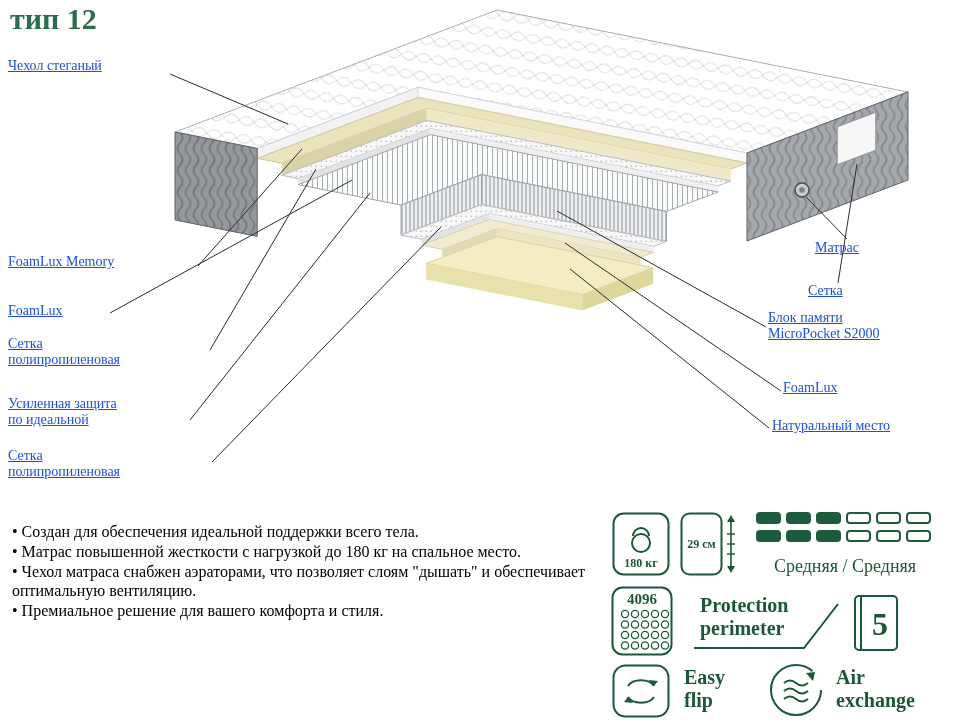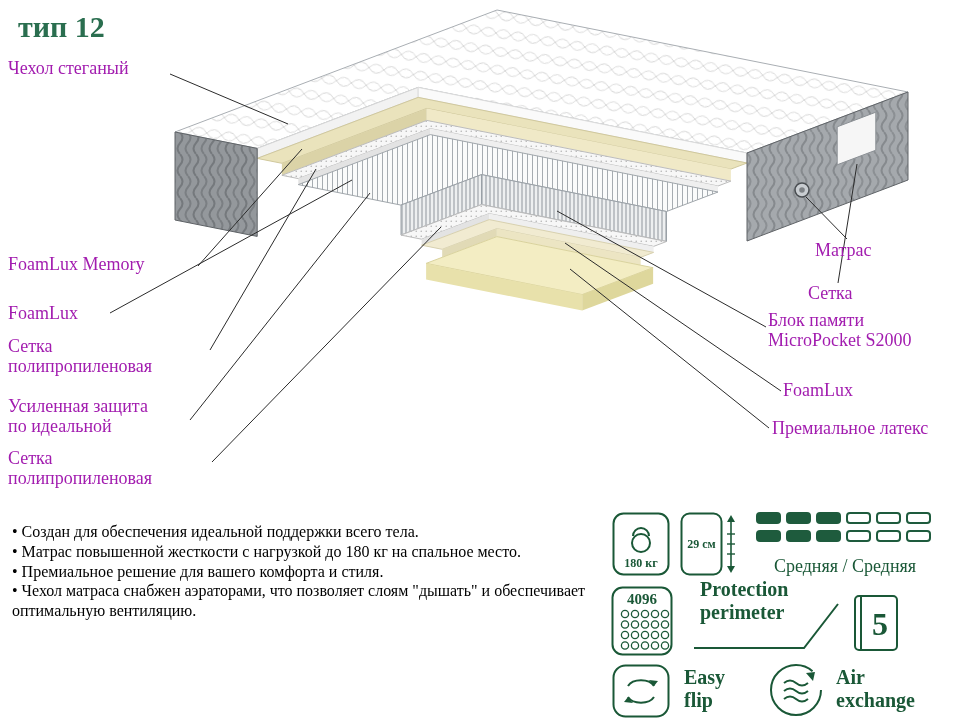--- a/index.html
+++ b/index.html
@@ -1,21 +1,21 @@
 <!DOCTYPE html>
 <html><head>
 <meta charset="utf-8">
 <style>
   html,body{margin:0;padding:0;background:#fff;}
   .page{position:relative;width:979px;height:722px;background:#ffffff;overflow:hidden;
         font-family:"Liberation Serif",serif;}
-  .title{position:absolute;left:10px;top:2px;margin:8px;font-size:30px;font-weight:bold;
+  .title{position:absolute;left:10px;top:2px;margin:0;font-size:30px;font-weight:bold;
          color:#2a6e4f;}
   svg.art{position:absolute;left:0;top:0;}
-  .callout{position:absolute;font-size:18px;color:#a21caf;white-space:pre-line;line-height:1.12;}
+  .callout{position:absolute;font-size:14px;color:#1d4ed8;white-space:pre-line;line-height:1.12;text-decoration:underline;}
   .features{position:absolute;left:6px;top:516px;width:596px;margin:6px;padding:0;list-style:none;
             font-size:16px;line-height:1.24;color:#000;}
   .features li::before{content:"\2022";margin-right:4px;}
   .badge{position:absolute;}
   .gstroke{fill:none;stroke:#1a5837;stroke-width:2;}
   .bt{fill:#1a5837;font-family:"Liberation Serif",serif;font-weight:bold;}
   .firmness{position:absolute;left:756px;top:512px;width:178px;}
   .bar-row{display:flex;gap:5px;margin-bottom:6px;}
   .bar{width:25px;height:12px;border-radius:4px;box-sizing:border-box;}
   .bar.filled{background:#1e5b3d;}
@@ -114,27 +114,27 @@
   <div class="callout" style="left:8px;top:396px">Усиленная защита
 по идеальной</div>
   <div class="callout" style="left:8px;top:448px">Сетка
 полипропиленовая</div>
 
   <div class="callout" style="left:815px;top:240px">Матрас</div>
   <div class="callout" style="left:808px;top:283px">Сетка</div>
   <div class="callout" style="left:768px;top:310px">Блок памяти
 MicroPocket S2000</div>
   <div class="callout" style="left:783px;top:380px">FoamLux</div>
-  <div class="callout" style="left:772px;top:418px">Премиальное латекс</div>
+  <div class="callout" style="left:772px;top:418px">Натуральный место</div>
 
   <ul class="features">
     <li>Создан для обеспечения идеальной поддержки всего тела.</li>
     <li>Матрас повышенной жесткости с нагрузкой до 180 кг на спальное место.</li>
+    <li>Чехол матраса снабжен аэраторами, что позволяет слоям "дышать" и обеспечивает оптимальную вентиляцию.</li>
     <li>Премиальное решение для вашего комфорта и стиля.</li>
-    <li>Чехол матраса снабжен аэраторами, что позволяет слоям "дышать" и обеспечивает оптимальную вентиляцию.</li>
   </ul>
 
   <svg class="badge" style="left:612px;top:512px" width="58" height="64">
     <rect x="1.5" y="1.5" width="55" height="61" rx="10" class="gstroke"></rect>
     <path d="M21,24 a8,8 0 0 1 16,0" class="gstroke"></path>
     <circle cx="29" cy="31" r="9" class="gstroke"></circle>
     <text x="29" y="55" font-size="12" text-anchor="middle" class="bt">180 кг</text>
   </svg>
 
   <svg class="badge" style="left:680px;top:512px" width="60" height="64">
@@ -190,21 +190,21 @@
         <circle cx="44" cy="49" r="3.6" fill="none" stroke="#1a5837" stroke-width="1.3"></circle>
         <circle cx="54" cy="49" r="3.6" fill="none" stroke="#1a5837" stroke-width="1.3"></circle>
         <circle cx="14" cy="59.5" r="3.6" fill="none" stroke="#1a5837" stroke-width="1.3"></circle>
         <circle cx="24" cy="59.5" r="3.6" fill="none" stroke="#1a5837" stroke-width="1.3"></circle>
         <circle cx="34" cy="59.5" r="3.6" fill="none" stroke="#1a5837" stroke-width="1.3"></circle>
         <circle cx="44" cy="59.5" r="3.6" fill="none" stroke="#1a5837" stroke-width="1.3"></circle>
         <circle cx="54" cy="59.5" r="3.6" fill="none" stroke="#1a5837" stroke-width="1.3"></circle>
       </g>
   </svg>
 
-  <div class="spec-text" style="left:700px;top:578px">Protection
+  <div class="spec-text" style="left:700px;top:594px">Protection
 perimeter</div>
   <svg class="badge" style="left:690px;top:596px" width="152" height="60">
     <polyline points="4,52 114,52 148,8" class="gstroke" stroke-width="2"></polyline>
   </svg>
 
   <svg class="badge" style="left:847px;top:592px" width="56" height="62">
     <rect x="8" y="4" width="42" height="54" rx="4" class="gstroke"></rect>
     <line x1="14" y1="4" x2="14" y2="58" stroke="#1a5837" stroke-width="2"></line>
     <text x="33" y="43" font-size="32" text-anchor="middle" class="bt">5</text>
   </svg>

